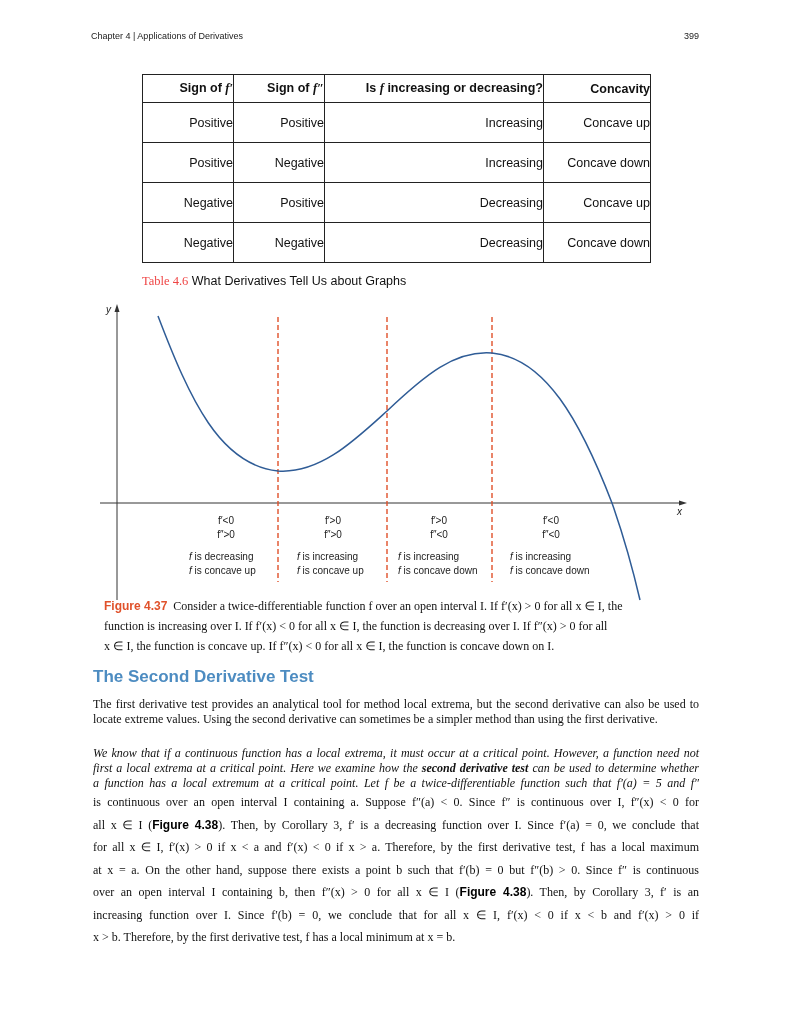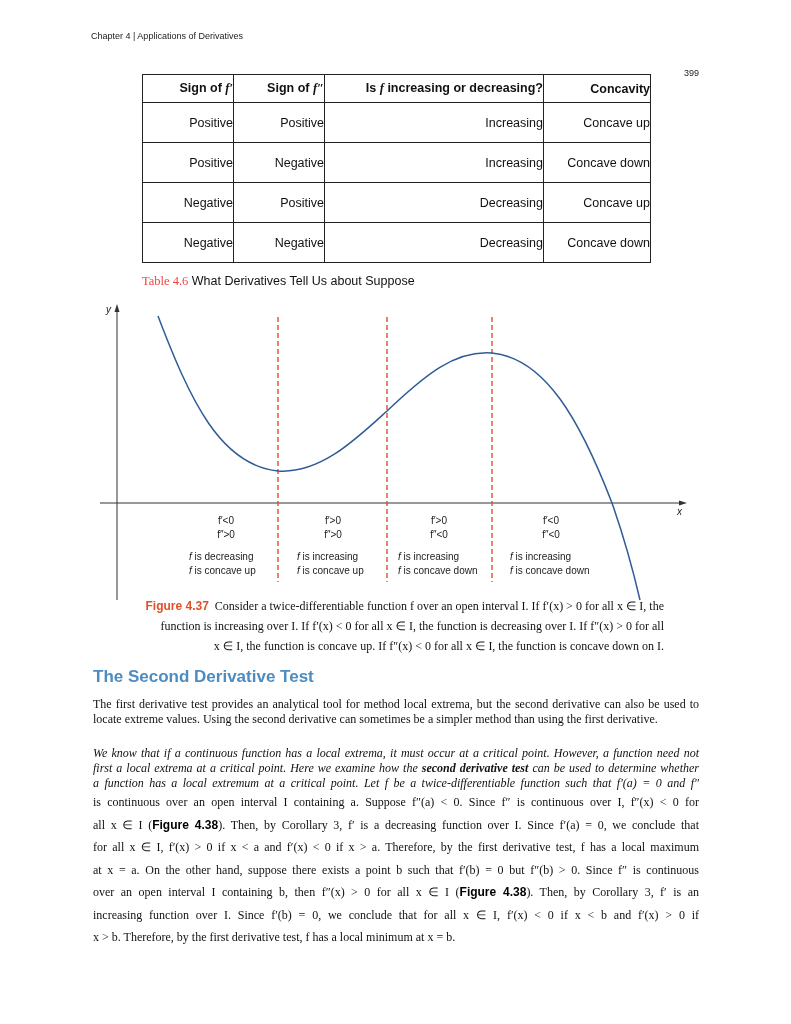--- a/index.html
+++ b/index.html
@@ -1,26 +1,26 @@
 <!DOCTYPE html>
 <html><head>
 <meta charset="utf-8">
 <style>
   html, body { margin: 0; padding: 0; background: #ffffff; }
   body { width: 791px; height: 1024px; position: relative; overflow: hidden; color: #111; }
   .mi { font-family: "Liberation Serif", serif; font-style: italic; }
   .running-head { position: absolute; top: 31px; left: 91px; width: 608px; font-family: "Liberation Sans", sans-serif; font-size: 9px; color: #222; }
-  .running-head .page-num { position: absolute; right: 0; top: 0; margin-top: 37px; }
+  .running-head .page-num { position: absolute; right: 0; top: 0; }
   table.deriv { position: absolute; left: 142px; top: 74px; border-collapse: collapse; font-family: "Liberation Sans", sans-serif; font-size: 12.5px; }
   table.deriv td, table.deriv th { border: 1.5px solid #222; height: 39px; padding: 0 0 0 12px; text-align: right; vertical-align: middle; }
   table.deriv th { font-weight: bold; height: 27px; }
   .c1 { width: 78px; } .c2 { width: 78px; } .c3 { width: 206px; } .c4 { width: 94px; }
   .table-caption { position: absolute; left: 142px; top: 274px; font-family: "Liberation Sans", sans-serif; font-size: 12.5px; }
   .accent { color: #ef4444; font-family: Liberation Serif, serif; }
-  .fig-caption { position: absolute; left: 104px; top: 596px; width: 560px; font-family: "Liberation Serif", serif; font-size: 12px; line-height: 20px; text-align: right; }
+  .fig-caption { position: absolute; left: 104px; top: 596px; width: 560px; font-family: "Liberation Serif", serif; font-size: 12px; line-height: 20px; }
   .fig-caption .label { font-family: "Liberation Sans", sans-serif; font-weight: bold; color: #e0512a; }
   .fig-caption .line { display: block; white-space: nowrap; }
   h2.section { position: absolute; left: 93px; top: 667px; margin: 0; font-family: "Liberation Sans", sans-serif; font-size: 17px; font-weight: bold; color: #4d8cc1; }
   .body-text { position: absolute; left: 93px; width: 606px; font-family: "Liberation Serif", serif; font-size: 12px; color: #111; }
   .body-text .line { display: block; white-space: nowrap; text-align: justify; text-align-last: justify; }
   .body-text .line.last { text-align-last: left; }
   .p1 { top: 697px; line-height: 15px; }
   .p2 { top: 746px; }
   .p2 .tight { line-height: 15px; font-style: italic; }
   .p2 .loose { line-height: 22.5px; }
@@ -66,21 +66,21 @@
   <tr>
     <td>Negative</td>
     <td>Negative</td>
     <td>Decreasing</td>
     <td>Concave down</td>
   </tr>
 </tbody>
   </table>
 
 <div class="table-caption">
-  <span class="accent">Table 4.6</span><span> What Derivatives Tell Us about Suppose</span>
+  <span class="accent">Table 4.6</span><span> What Derivatives Tell Us about Graphs</span>
 </div>
 
 <svg class="graph" width="791" height="1024">
 
   <line x1="117" y1="600" x2="117" y2="310" stroke="#333" stroke-width="1"></line>
   <polygon points="117,304 114.5,312 119.5,312" fill="#333"></polygon>
   <line x1="100" y1="503" x2="680" y2="503" stroke="#333" stroke-width="1"></line>
   <polygon points="687,503 679,500.5 679,505.5" fill="#333"></polygon>
   <text x="106" y="313" class="region-label" font-style="italic">y</text>
   <text x="677" y="515" class="region-label" font-style="italic">x</text>
@@ -127,21 +127,21 @@
 
 <div class="body-text p1">
   <span class="line">The first derivative test provides an analytical tool for method local extrema, but the second derivative can also be used to</span>
   <span class="line last">locate extreme values. Using the second derivative can sometimes be a simpler method than using the first derivative.</span>
 </div>
 
 <div class="body-text p2">
   <div class="tight">
     <span class="line">We know that if a continuous function has a local extrema, it must occur at a critical point. However, a function need not</span>
     <span class="line"><span>first a local extrema at a critical point. Here we examine how the </span><b class="term">second derivative test</b><span> can be used to determine whether</span></span>
-    <span class="line">a function has a local extremum at a critical point. Let  f  be a twice-differentiable function such that  f′(a) = 0  and  f″</span>
+    <span class="line">a function has a local extremum at a critical point. Let  f  be a twice-differentiable function such that  f′(a) = 5  and  f″</span>
   </div>
   <div class="loose">
     <span class="line">is continuous over an open interval  I  containing  a.  Suppose  f″(a) &lt; 0.  Since  f″  is continuous over  I,    f″(x) &lt; 0  for</span>
     <span class="line"><span>all  x ∈ I  (</span><span class="ref">Figure 4.38</span><span>). Then, by Corollary  3,    f′  is a decreasing function over  I.  Since  f′(a) = 0,    we conclude that</span></span>
     <span class="line">for all  x ∈ I,  f′(x) &gt; 0  if  x &lt; a  and  f′(x) &lt; 0  if  x &gt; a.  Therefore, by the first derivative test,  f  has a local maximum</span>
     <span class="line">at  x = a.  On the other hand, suppose there exists a point  b  such that  f′(b) = 0  but  f″(b) &gt; 0.  Since  f″  is continuous</span>
     <span class="line"><span>over an open interval  I  containing  b,   then  f″(x) &gt; 0  for all  x ∈ I  (</span><span class="ref">Figure 4.38</span><span>). Then, by Corollary  3,  f′  is an</span></span>
     <span class="line">increasing function over  I.  Since  f′(b) = 0,    we conclude that for all  x ∈ I,    f′(x) &lt; 0  if  x &lt; b  and  f′(x) &gt; 0  if</span>
     <span class="line last">x &gt; b.  Therefore, by the first derivative test,  f  has a local minimum at  x = b.</span>
   </div>

